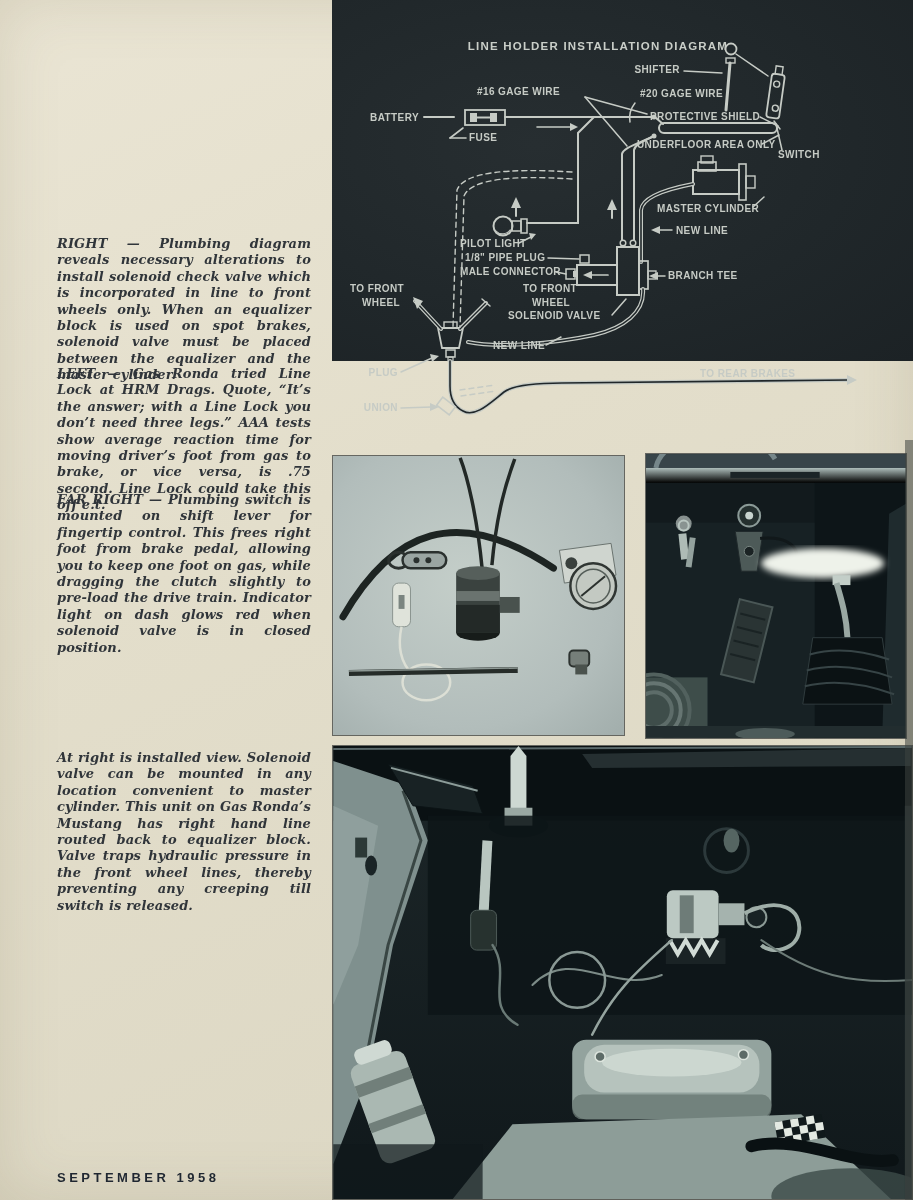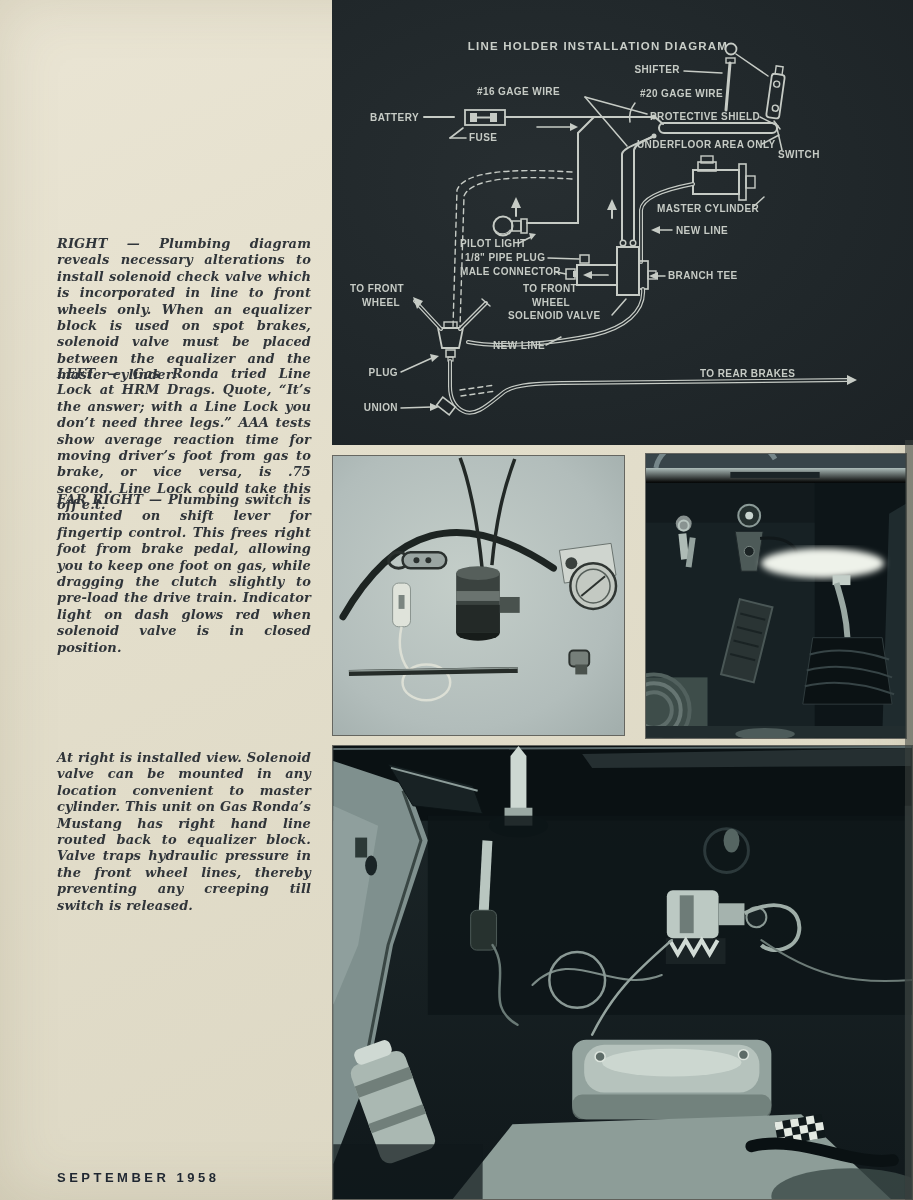--- a/index.html
+++ b/index.html
@@ -21,21 +21,21 @@
     letter-spacing:0.1px;
   }
   .footer{
     position:absolute;left:57px;top:1170px;
     font-family:"Liberation Sans",sans-serif;
     font-weight:bold;font-size:13px;letter-spacing:3.5px;
     color:#1f2731;
   }
   
   .panel{
-    position:absolute;left:332px;top:0;width:581px;height:445px;
+    position:absolute;left:332px;top:0;width:581px;height:361px;
     background:radial-gradient(ellipse at 35% 40%,#272e31 0%,#20272a 60%,#1c2225 100%);
   }
   .panel svg{display:block;width:581px;height:445px;}
   
   .photo{position:absolute;border:1px solid rgba(18,24,26,0.6);box-sizing:border-box;}
   .photo svg{display:block;width:100%;height:100%;}
   .photo-parts{left:332px;top:455px;width:293px;height:281px;}
   .photo-interior{left:645px;top:453px;width:262px;height:286px;}
   .photo-engine{left:332px;top:745px;width:581px;height:455px;}
   .edge-strip{

